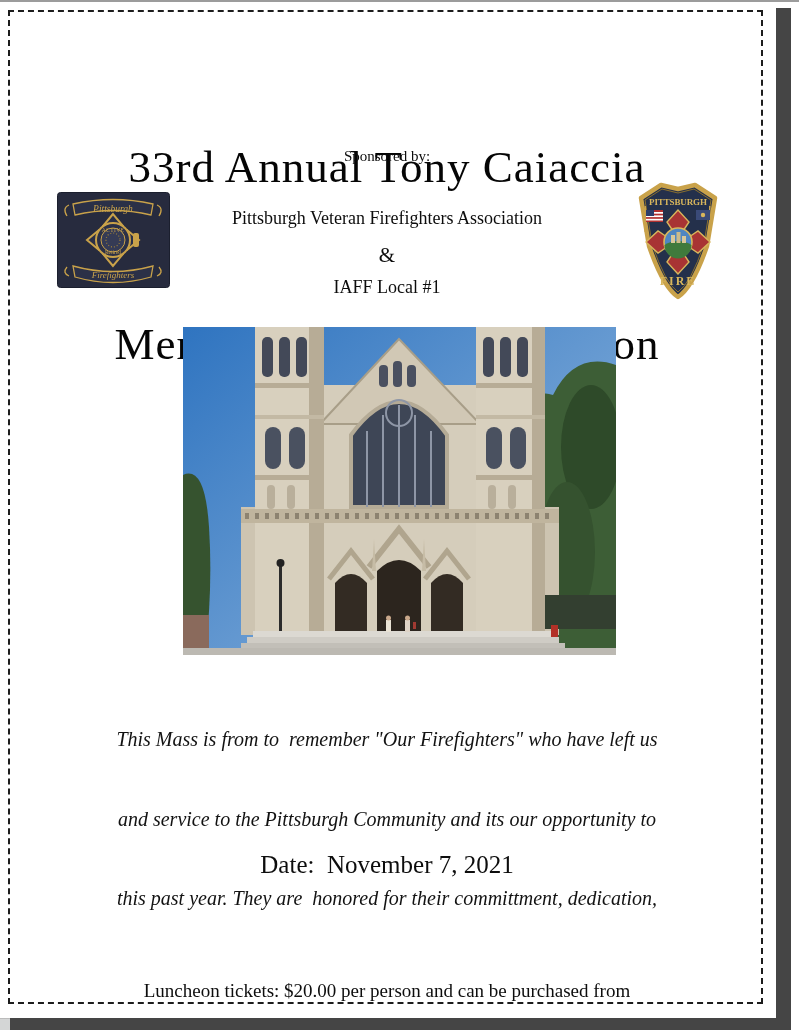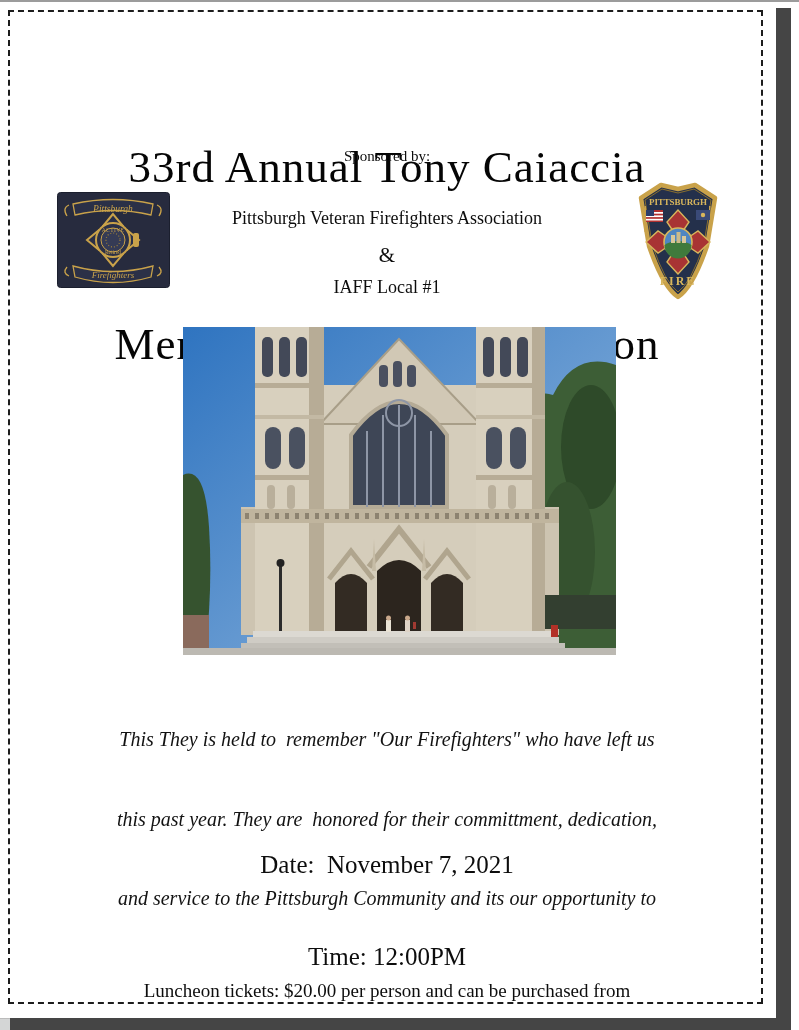--- a/index.html
+++ b/index.html
@@ -173,28 +173,27 @@
     <circle cx="97.5" cy="236" r="4" fill="#222222"></circle>
 
     <rect x="203" y="293" width="5" height="12" fill="#e9e2d4"></rect>
     <circle cx="205.5" cy="291" r="2.5" fill="#caa98c"></circle>
     <rect x="222" y="293" width="5" height="12" fill="#ded3c6"></rect>
     <circle cx="224.5" cy="291" r="2.5" fill="#caa98c"></circle>
     <rect x="230" y="295" width="3" height="7" fill="#a03a32"></rect>
   </svg>
 
   <div class="centered description">
-    <div>This They is held to  remember "Our Firefighters" who have left us</div>
+    <div>This Mass is from to  remember "Our Firefighters" who have left us</div>
+    <div>and service to the Pittsburgh Community and its our opportunity to</div>
     <div>this past year. They are  honored for their committment, dedication,</div>
-    <div>and service to the Pittsburgh Community and its our opportunity to</div>
   </div>
 
   <div class="centered details">
     <div>Date:  November 7, 2021</div>
-    <div>Time: 12:00PM</div>
     
     
   </div>
 
   <div class="centered tickets">
     <div>Luncheon tickets: $20.00 per person and can be purchased from</div>
     
   </div>
 </div>
 

